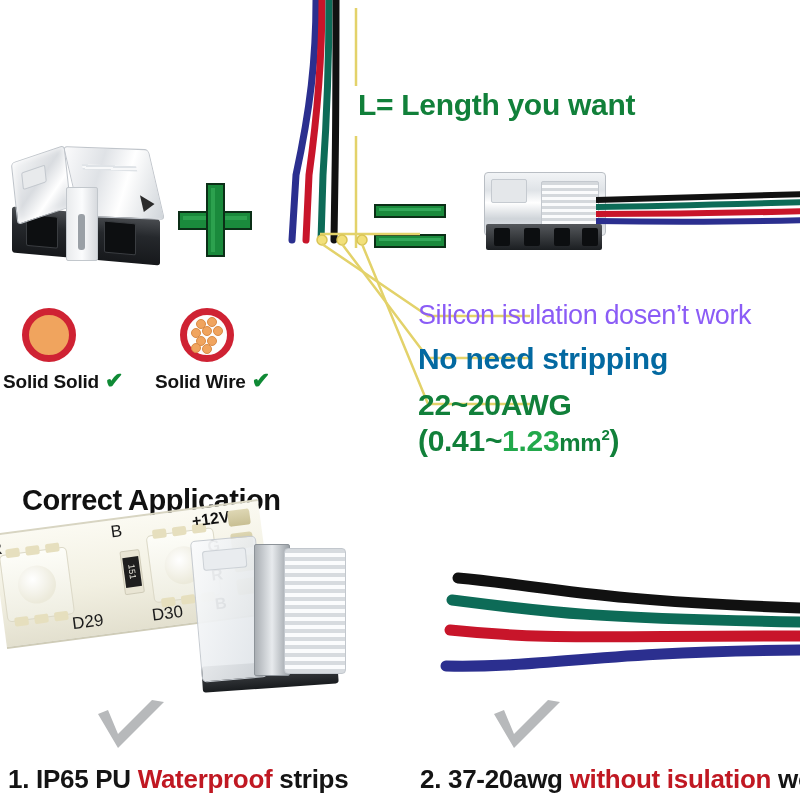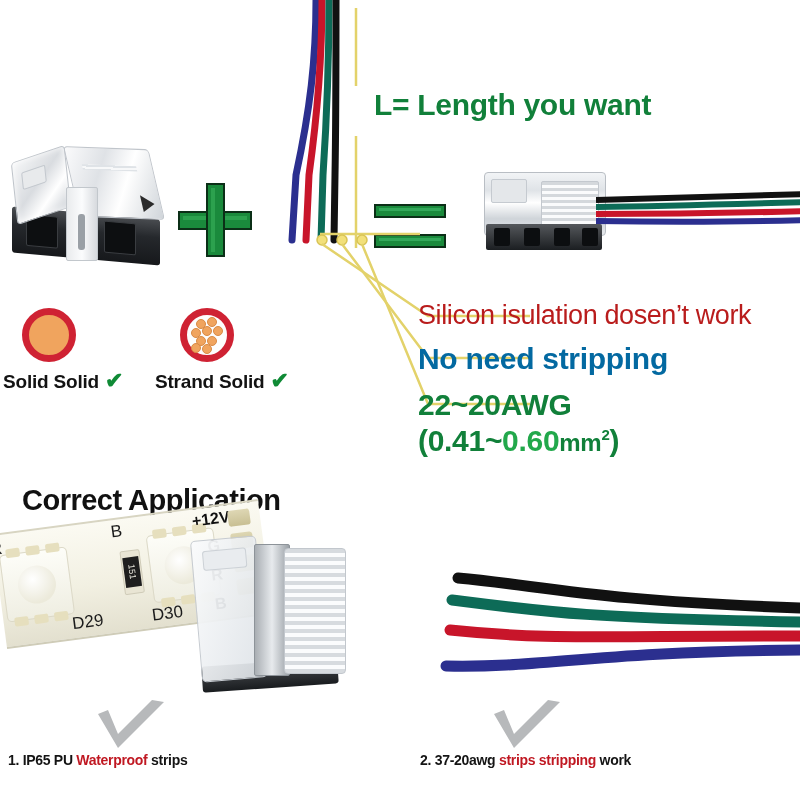--- a/index.html
+++ b/index.html
@@ -92,27 +92,27 @@
 
   .wire-caption{position:absolute;font-size:19px;font-weight:bold;color:#131313;
       letter-spacing:-.2px;white-space:nowrap;}
   #solid-wire-label{left:3px;top:368px;}
   #strand-wire-label{left:155px;top:368px;}
   .tick{color:#0f8a35;font-size:22px;font-weight:bold;margin-left:6px;}
 
   
   #length-bracket{left:352px;top:8px;width:8px;height:240px;}
   #length-label{left:358px;top:88px;font-size:30px;font-weight:bold;color:#11803a;
-      white-space:nowrap;letter-spacing:-.3px;margin-left:16px;}
+      white-space:nowrap;letter-spacing:-.3px;}
 
   
   #leader-lines{left:280px;top:228px;width:250px;height:195px;}
 
   
-  #note-silicon{left:418px;top:300px;font-size:27px;color:#b91c1c;white-space:nowrap;letter-spacing:-.4px;}
+  #note-silicon{left:418px;top:300px;font-size:27px;color:#8b5cf6;white-space:nowrap;letter-spacing:-.4px;}
   #note-stripping{left:418px;top:342px;font-size:30px;font-weight:bold;color:#0369a1;white-space:nowrap;letter-spacing:-.3px;}
   #note-awg{left:418px;top:388px;font-size:30px;font-weight:bold;color:#11803a;white-space:nowrap;letter-spacing:-.3px;}
   #note-mm2{left:418px;top:424px;font-size:30px;font-weight:bold;color:#11803a;white-space:nowrap;letter-spacing:-.3px;}
   #note-mm2 .hl{color:#22a84b;}
   #note-mm2 .unit{font-size:24px;}
   #note-mm2 sup{font-size:15px;}
 
   
   #section-title{left:22px;top:484px;font-size:29px;font-weight:bold;color:#111;
       letter-spacing:-.5px;white-space:nowrap;}
@@ -157,22 +157,22 @@
       background:linear-gradient(to bottom,#4d5054,#191c1f);border-radius:3px;transform:rotate(-4deg);}
 
   
   #unstripped-wires{left:436px;top:556px;width:364px;height:140px;}
 
   
   #check-left{left:96px;top:700px;width:70px;height:52px;}
   #check-right{left:492px;top:700px;width:70px;height:52px;}
 
   
-  .caption{position:absolute;font-size:14px;font-weight:bold;color:#141414;
-      white-space:nowrap;letter-spacing:-.3px;}
+  .caption{position:absolute;font-size:26px;font-weight:bold;color:#141414;
+      white-space:nowrap;letter-spacing:-.3px;margin-top:12px;}
   #caption-left{left:8px;top:752px;}
   #caption-right{left:420px;top:752px;}
   .caption .red{color:#c01822;}
 </style>
 </head>
 <body>
 
 <div class="stage">
 
   <div class="abs nosel" id="open-connector">
@@ -250,21 +250,21 @@
       <i style="left:15px;top:29px"></i>
         <i style="left:4px;top:28px"></i>
     </div>
   </div>
 
   <div class="wire-caption nosel" id="solid-wire-label">
     <span>Solid Solid</span><span class="tick">✔</span>
   </div>
 
   <div class="wire-caption nosel" id="strand-wire-label">
-    <span>Strand Solid</span><span class="tick">✔</span>
+    <span>Solid Wire</span><span class="tick">✔</span>
   </div>
 
   <div class="abs nosel" id="leader-lines">
     <svg width="250" height="195" viewBox="0 0 250 195">
       <line x1="40" y1="6" x2="140" y2="6" stroke="#e3d26a" stroke-width="2.5"></line>
       <circle cx="42" cy="12" r="5" fill="#f2e07a" stroke="#d9c455" stroke-width="1.5"></circle>
       <circle cx="62" cy="12" r="5" fill="#f2e07a" stroke="#d9c455" stroke-width="1.5"></circle>
       <circle cx="82" cy="12" r="5" fill="#f2e07a" stroke="#d9c455" stroke-width="1.5"></circle>
       <path d="M42 16 L148 88 L250 88" stroke="#e3d26a" stroke-width="2.5" fill="none"></path>
       <path d="M62 16 L148 130 L250 130" stroke="#e3d26a" stroke-width="2.5" fill="none"></path>
@@ -272,21 +272,21 @@
     </svg>
   </div>
 
   <div class="abs nosel" id="note-silicon">Silicon isulation dosen’t work</div>
 
   <div class="abs nosel" id="note-stripping">No need stripping</div>
 
   <div class="abs nosel" id="note-awg">22~20AWG</div>
 
   <div class="abs nosel" id="note-mm2">
-    <span>(0.41~</span><span class="hl">0.60</span><span class="unit">mm</span><sup>2</sup><span>)</span>
+    <span>(0.41~</span><span class="hl">1.23</span><span class="unit">mm</span><sup>2</sup><span>)</span>
   </div>
 
   <div class="abs nosel" id="section-title">Correct Application</div>
 
   <div class="abs nosel" id="led-strip">
     <div class="strip-pcb">
       <div class="led-pkg" style="left:4px">
         <i class="t1"></i>
           <i class="t2"></i>
           <i class="t3"></i>
@@ -354,16 +354,16 @@
     </svg>
   </div>
 
   <div class="caption nosel" id="caption-left">
     <span>1.</span>
     <span>IP65 PU </span><span class="red">Waterproof</span><span> strips</span>
   </div>
 
   <div class="caption nosel" id="caption-right">
     <span>2.</span>
-    <span>37-20awg </span><span class="red">strips stripping</span><span> work</span>
+    <span>37-20awg </span><span class="red">without isulation</span><span> work</span>
   </div>
 
 </div>
 
 </body></html>

